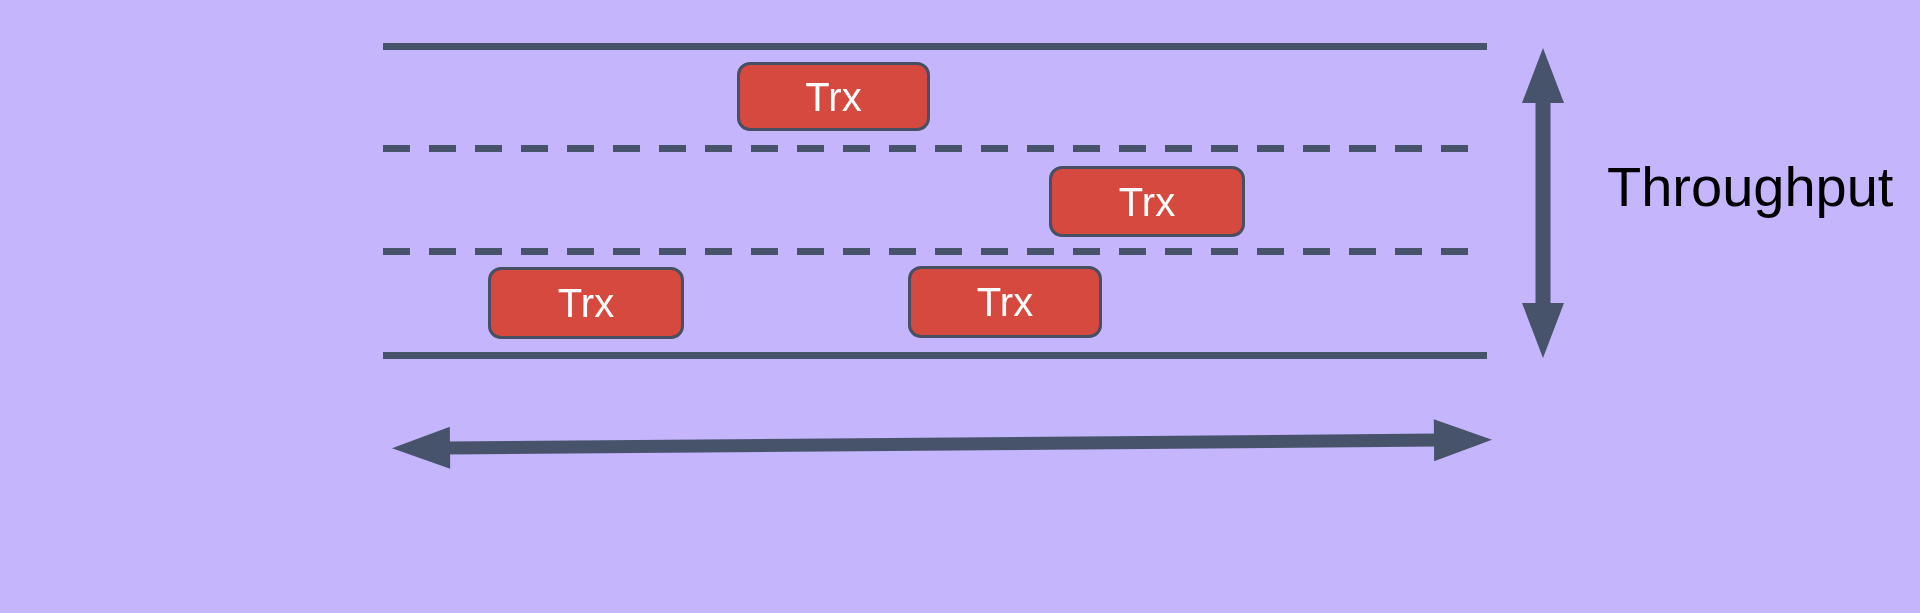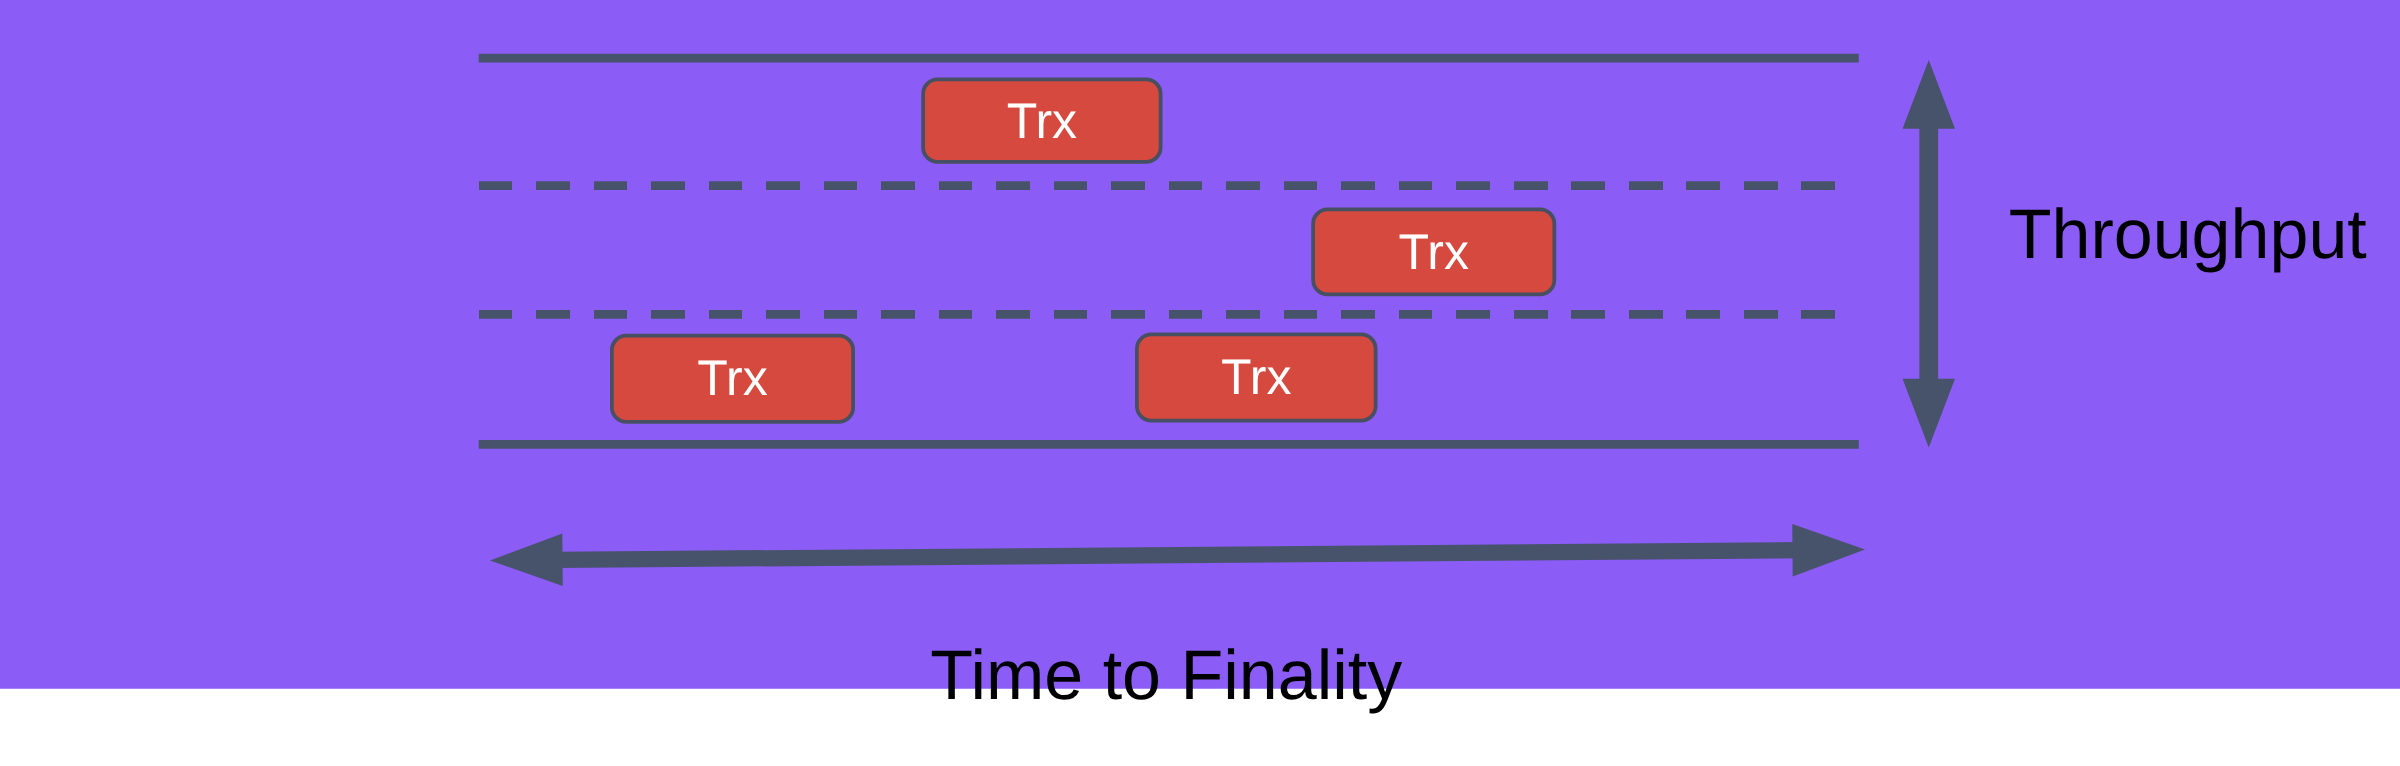--- a/index.html
+++ b/index.html
@@ -9,22 +9,22 @@
   }
   body {
     width: 1920px;
     height: 613px;
     overflow: hidden;
     font-family: "Liberation Sans", "DejaVu Sans", sans-serif;
   }
   .canvas {
     position: relative;
     width: 1920px;
-    height: 551px;
-    background: #8b5cf6;
+    height: 613px;
+    background: #c4b5fd;
     text-align: center;
   }
   
   .lane-line {
     position: absolute;
     left: 383px;
     width: 1104px;
     height: 7px;
   }
   .lane-line.solid { background: #47536B; }
@@ -108,15 +108,14 @@
     <polygon points="22,312 1,257 43,257" fill="#47536B"></polygon>
   </svg>
 
   <svg class="h-arrow" width="1104" height="48" viewBox="0 0 1104 48">
     <line x1="56" y1="24" x2="1048" y2="24" stroke-width="13" stroke="#47536B"></line>
     <polygon points="2,24 60,3 60,45" fill="#47536B"></polygon>
     <polygon points="1102,24 1044,3 1044,45" fill="#47536B"></polygon>
   </svg>
 
   <div class="axis-label label-throughput">Throughput</div>
-  <div class="axis-label label-ttf">Time to Finality</div>
 
 </div>
 
 </body></html>

